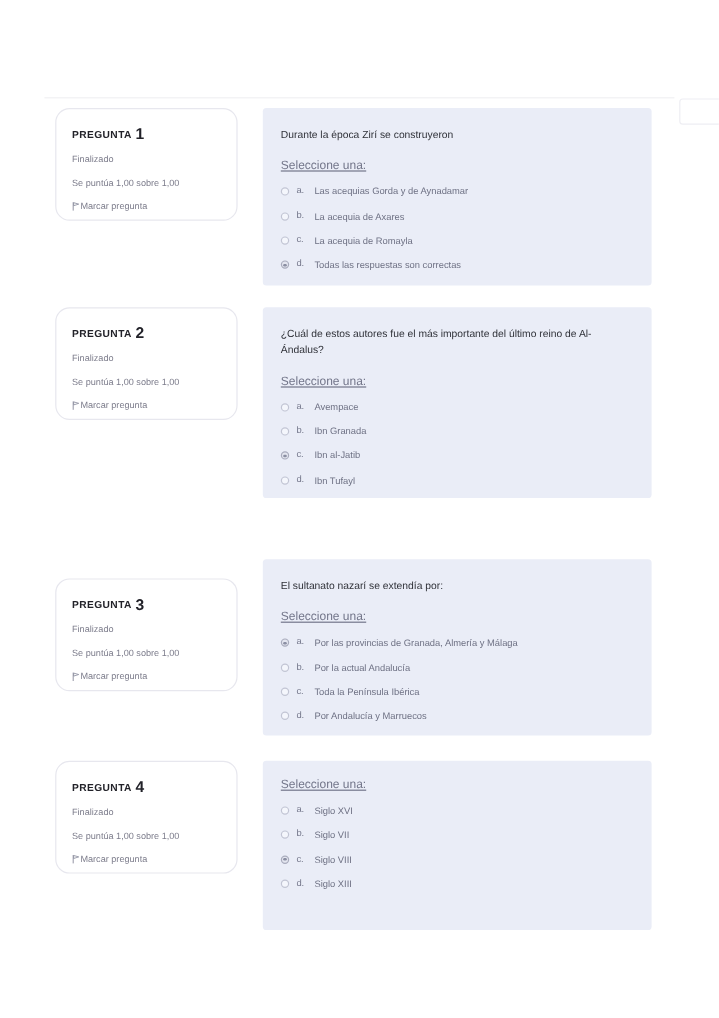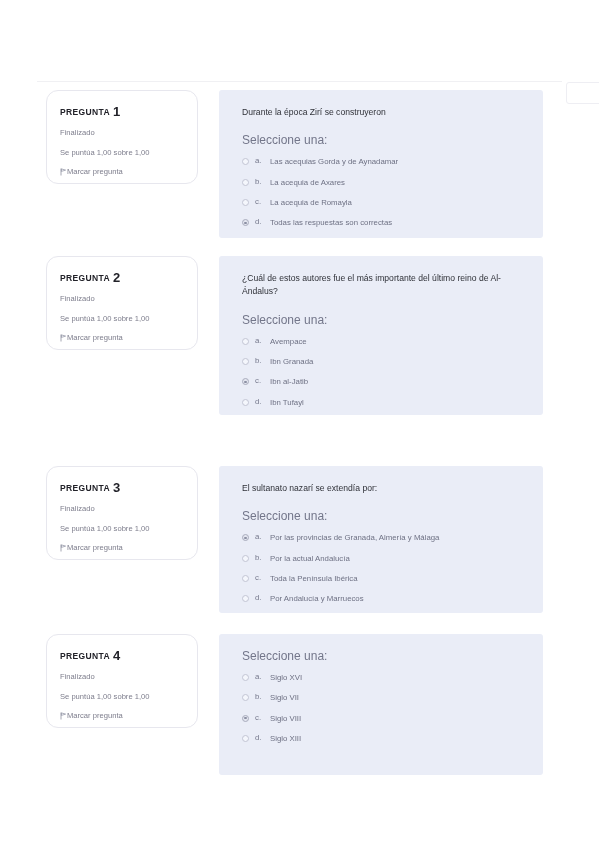--- a/index.html
+++ b/index.html
@@ -106,34 +106,35 @@
   .flag-icon svg { display: block; }
 
   
   .qpanel {
     position: absolute;
     left: 219px;
     width: 324px;
     background: #eaedf7;
     border-radius: 3px;
     box-sizing: border-box;
-    padding: 16px 16px 18px 23px;
+    padding: 16px 16px 18px 15px;
   }
   .qtext {
     font-size: 8.6px;
     color: #2f3138;
     line-height: 1.55;
     margin: 0 0 15px 0;
     max-width: 292px;
   }
   .qprompt {
-    font-size: 12px;
+    font-size: 10px;
     color: #73768a;
     line-height: 1;
     margin: 0 0 11px 0;
+    text-decoration: underline;
   }
   .opt {
     display: flex;
     align-items: flex-start;
     gap: 6px;
     margin-bottom: 11px;
     cursor: pointer;
   }
   .opt:last-child { margin-bottom: 0; }
   .radio {
@@ -256,21 +257,21 @@
           <span class="opt-text">Ibn al-Jatib</span>
         </div>
         <div class="opt">
           <span class="radio"></span>
           <span class="opt-letter">d.</span>
           <span class="opt-text">Ibn Tufayl</span>
         </div>
       </div>
     </div>
     <div class="qblock" style="top: 466px; height: 147px;">
-      <div class="qinfo" style="height: 94px;">
+      <div class="qinfo" style="height: 94px; margin-top: 16px;">
         <div class="qinfo-title"><span>PREGUNTA</span><span class="qnum">3</span></div>
         <div class="qinfo-line">Finalizado</div>
         <div class="qinfo-line">Se puntúa 1,00 sobre 1,00</div>
         <div class="qinfo-flag">
           <span class="flag-icon">
             <svg viewBox="0 0 7 8" width="7" height="8" aria-hidden="true">
               <path d="M1 0.5 L1 7.5" stroke="#8d8fa0" stroke-width="0.8" fill="none"></path>
               <path d="M1.4 0.9 L5.6 2.1 L1.4 3.4 Z" fill="none" stroke="#8d8fa0" stroke-width="0.7"></path>
             </svg>
           </span>

